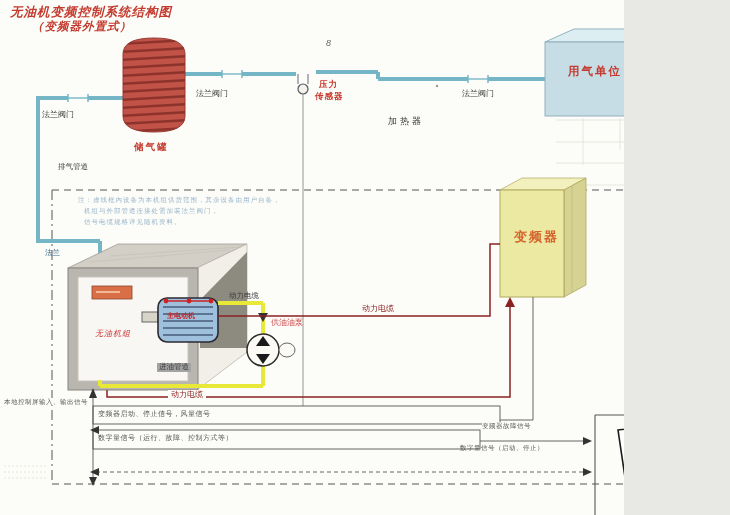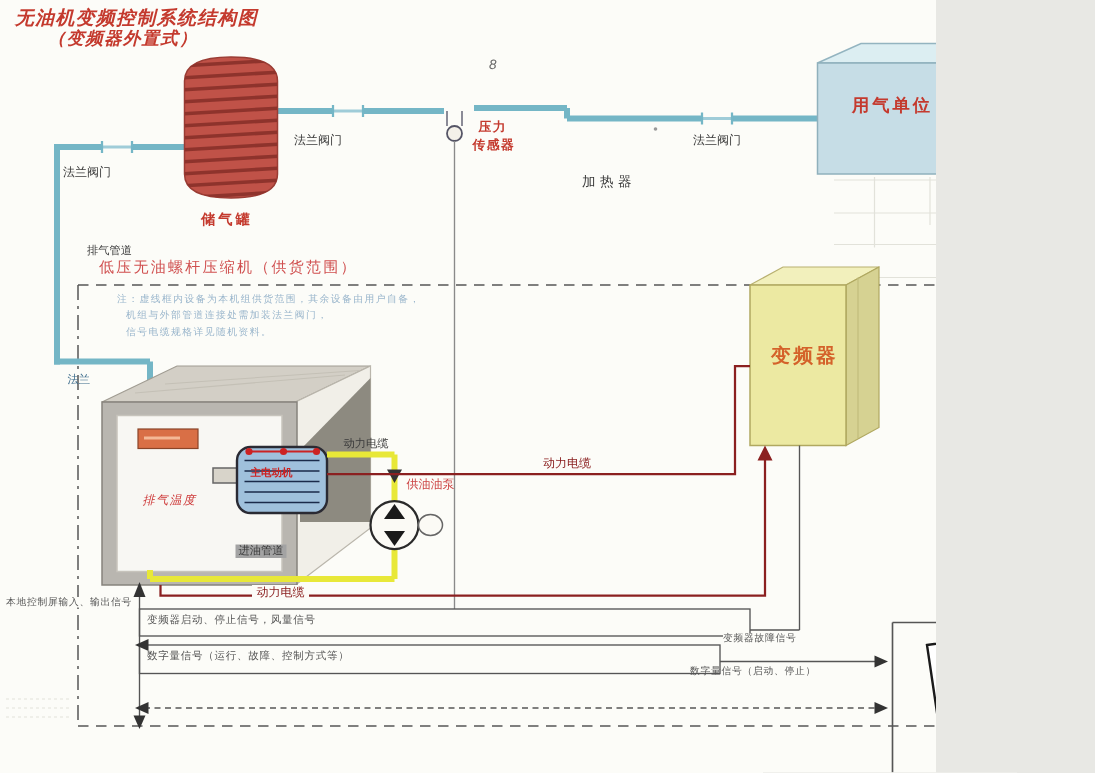--- a/index.html
+++ b/index.html
@@ -209,29 +209,28 @@
 
   <div class="lbl red" style="left:319px;top:80px;font-size:8.5px;font-weight:bold;letter-spacing:1px;">压力</div>
   <div class="lbl red" style="left:315px;top:92px;font-size:8.5px;font-weight:bold;letter-spacing:1px;">传感器</div>
 
   <div class="lbl dk" style="left:388px;top:116px;font-size:9px;letter-spacing:3px;">加热器</div>
 
   <div class="lbl red" style="left:568px;top:65px;font-size:11.5px;font-weight:bold;letter-spacing:2px;">用气单位</div>
 
   <div class="lbl dk" style="left:10px;top:163px;font-size:7.5px;margin-left:48px;">排气管道</div>
 
-  <div class="lbl" style="left:66px;top:173px;font-size:10px;color:#d05050;letter-spacing:1.5px;">低压无油螺杆压缩机（供货范围）</div>
 
   <div class="lbl note" style="left:78px;top:196px;">注：虚线框内设备为本机组供货范围，其余设备由用户自备，</div>
   <div class="lbl note" style="left:84px;top:207px;">机组与外部管道连接处需加装法兰阀门，</div>
   <div class="lbl note" style="left:84px;top:218px;">信号电缆规格详见随机资料。</div>
 
   <div class="lbl" style="left:45px;top:249px;font-size:7.5px;color:#3a6a8a;">法兰</div>
 
-  <div class="lbl" style="left:95px;top:329px;font-size:8px;color:#cc3333;font-style:italic;letter-spacing:1px;">排气温度</div>
+  <div class="lbl" style="left:95px;top:329px;font-size:8px;color:#cc3333;font-style:italic;letter-spacing:1px;">无油机组</div>
 
   <div class="lbl" style="left:167px;top:312px;font-size:7px;color:#cc2222;font-weight:bold;">主电动机</div>
 
   <div class="lbl dk" style="left:229px;top:292px;font-size:7.5px;">动力电缆</div>
   <div class="lbl" style="left:271px;top:318px;font-size:8px;color:#cc4444;">供油油泵</div>
   <div class="lbl dk" style="left:157px;top:363px;font-size:7.5px;background:#a3a3a3;padding:0 2px;">进油管道</div>
 
   <div class="lbl cable" style="left:362px;top:304px;font-size:8px;">动力电缆</div>
   <div class="lbl cable" style="left:168px;top:390px;font-size:8px;background:#fcfcf8;padding:0 3px;">动力电缆</div>
 

